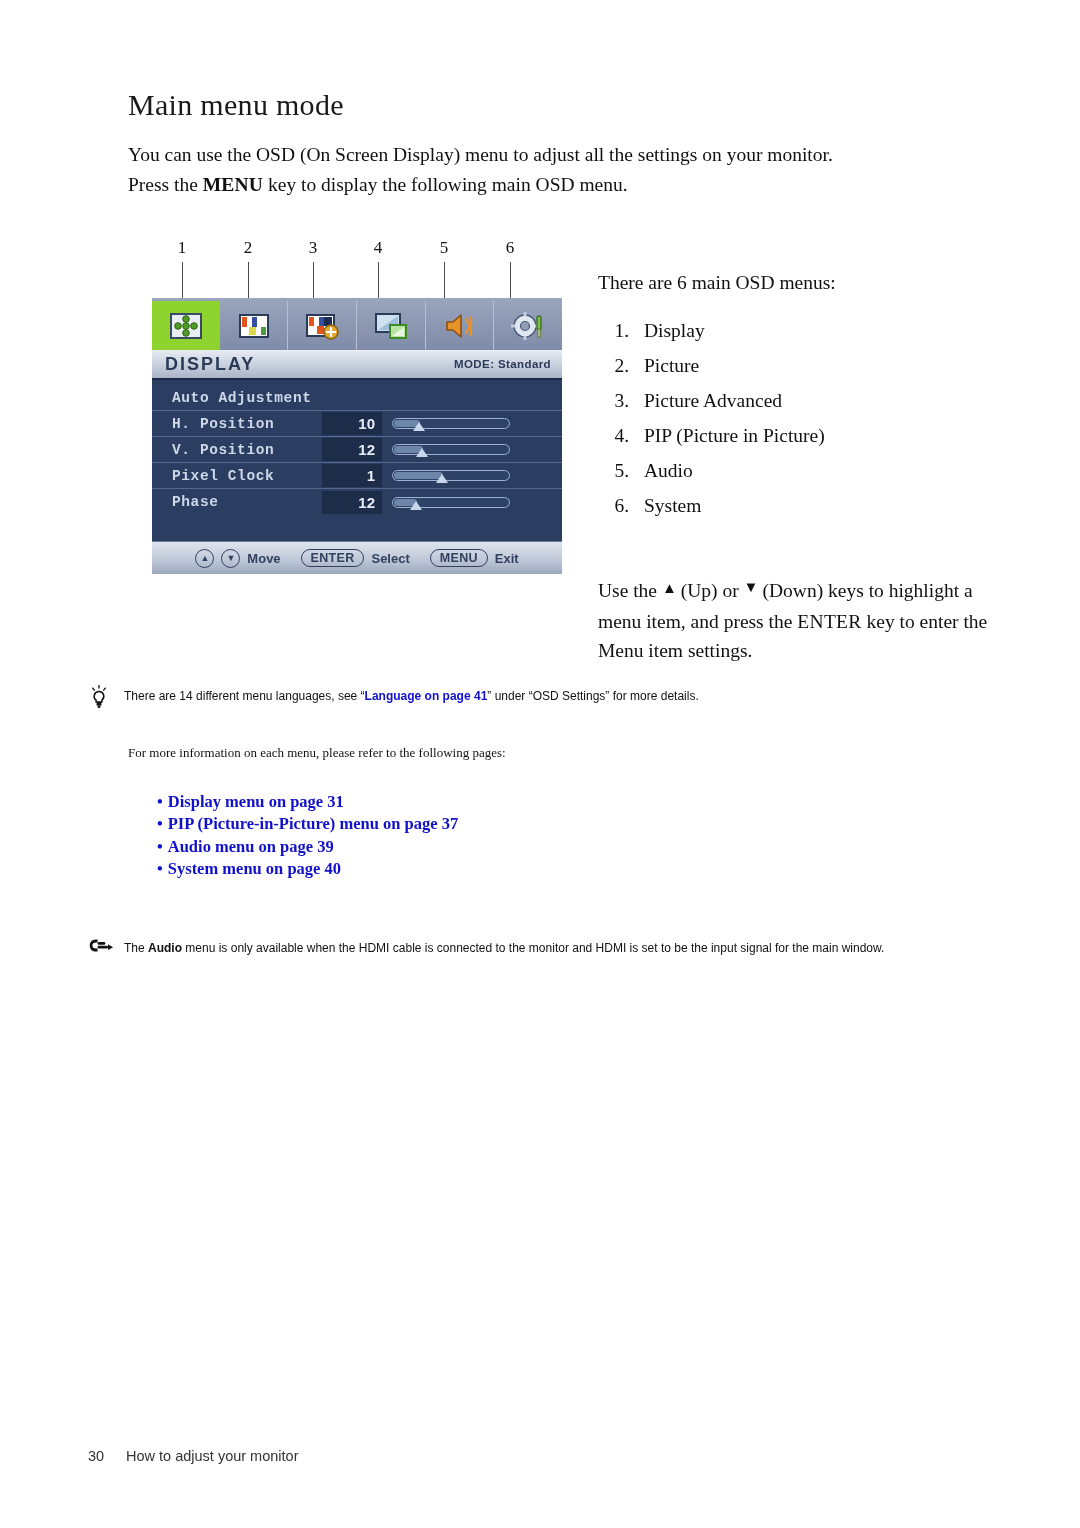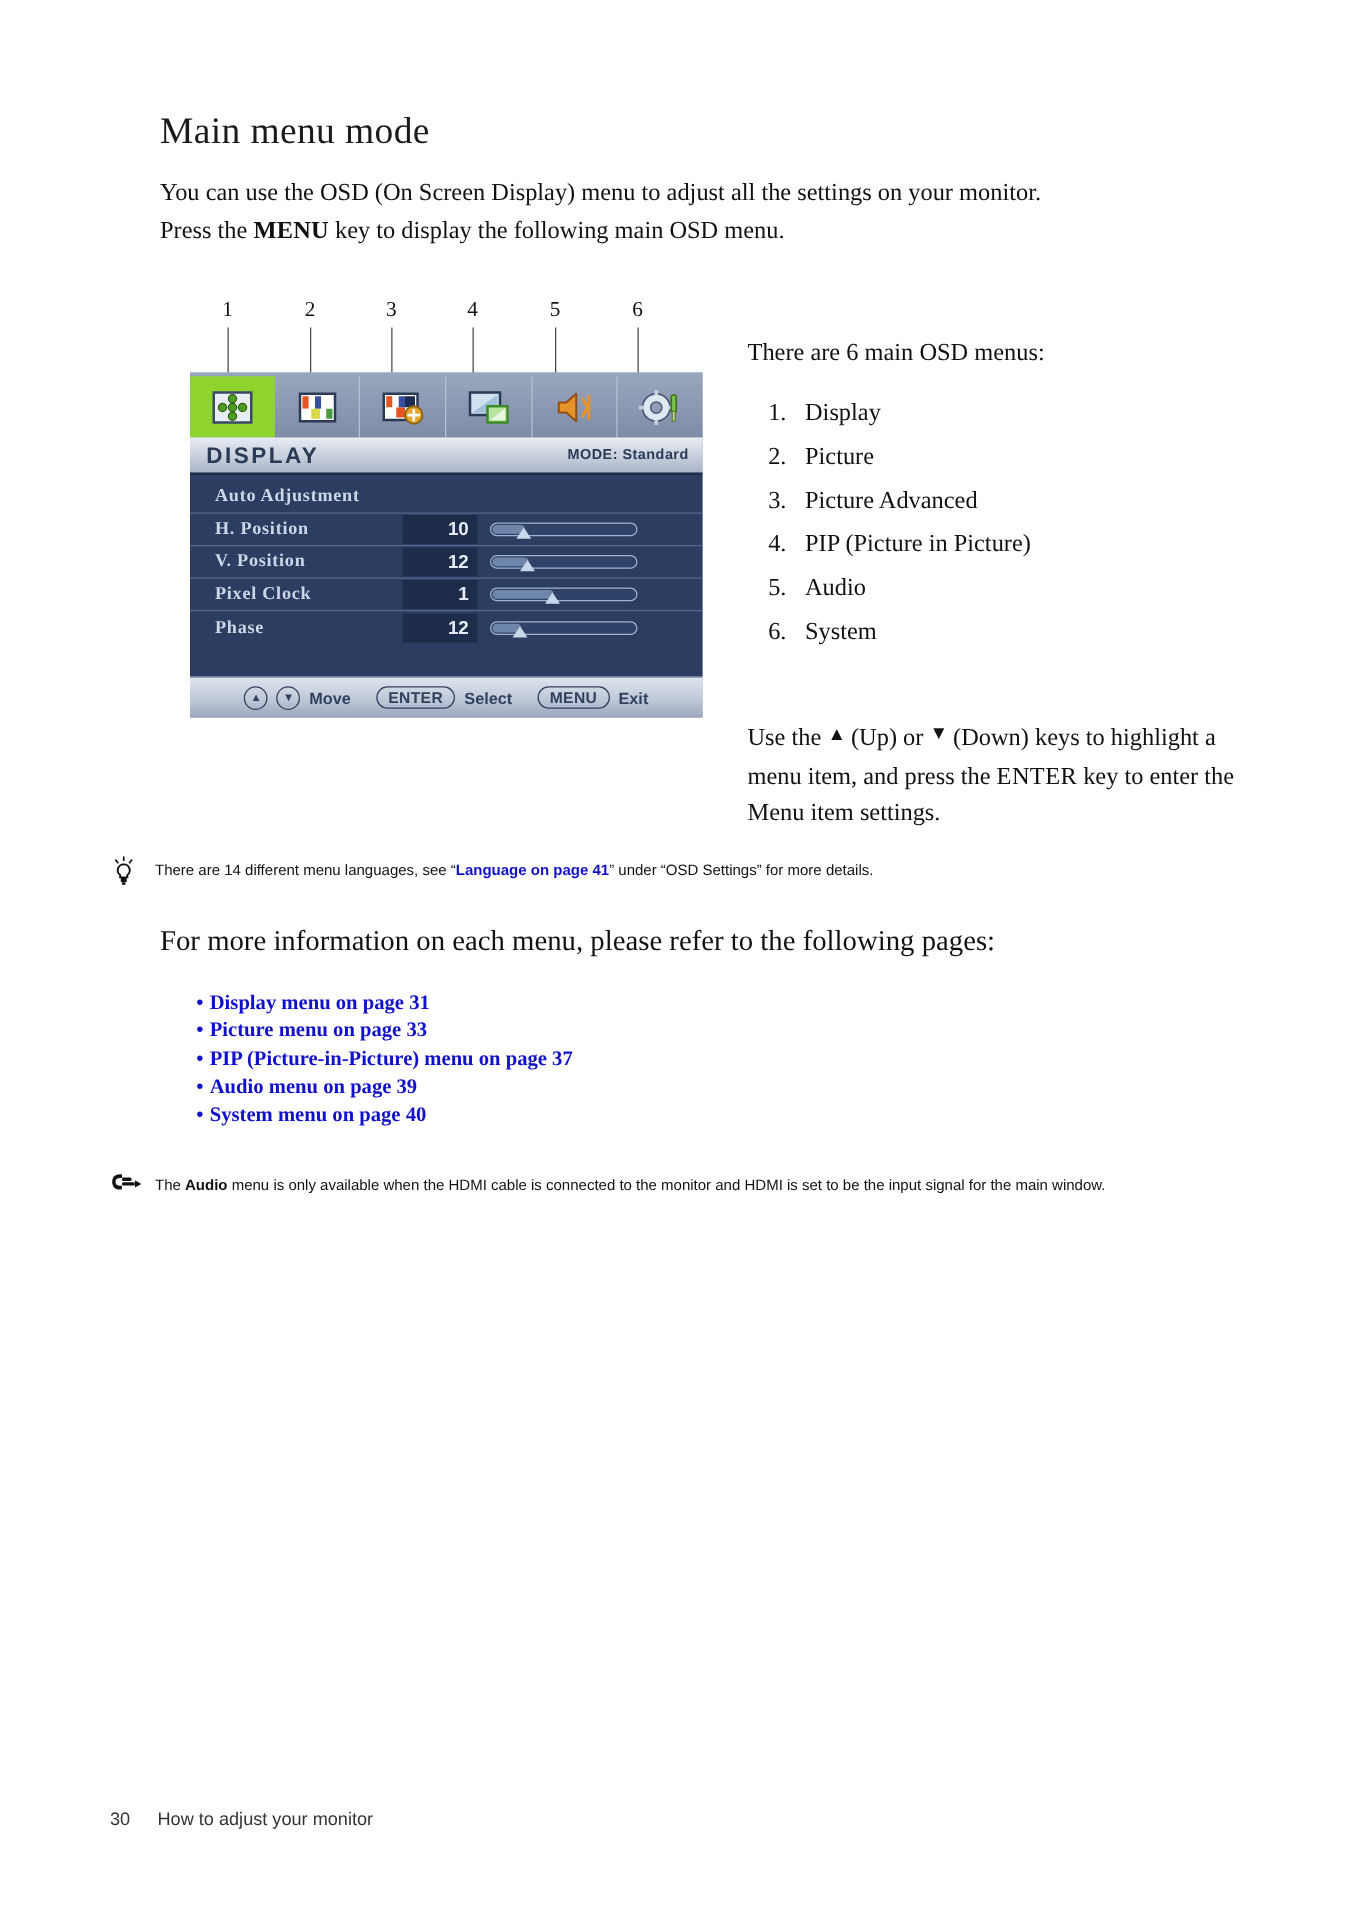--- a/index.html
+++ b/index.html
@@ -116,21 +116,21 @@
 
   .bulb-svg { display:block; }
   .hand-svg { display:block; }
 
   
   .formore {
     position: absolute;
     left: 128px;
     top: 738px;
     font-family: "Liberation Serif", serif;
-    font-size: 23px;
+    font-size: 13px;
     line-height: 30px;
     color: #111;
   }
 
   
   .linklist {
     position: absolute;
     left: 157px;
     top: 791px;
     font-family: "Liberation Sans", sans-serif;
@@ -251,21 +251,21 @@
   .osd-row {
     display: flex;
     align-items: center;
     height: 26px;
     border-bottom: 1px solid #56688d;
     box-sizing: border-box;
     padding-left: 20px;
   }
   .osd-row.first { border-bottom: 1px solid #56688d; }
   .osd-row .lbl {
-    font-family: Liberation Serif, serif;
+    font-family: Liberation Mono, monospace;
     font-size: 14.5px;
     font-weight: 700;
     color: #cdd7e8;
     letter-spacing: .6px;
     width: 150px;
   }
   .osd-row .valbox {
     width: 60px;
     text-align: right;
     padding-right: 7px;
@@ -558,21 +558,20 @@
         <rect x="11.4" y="25.4" width="3.2" height="2.4" fill="#111"></rect>
       </svg>
     </span>
     <span class="txt"><span>There are 14 different menu languages, see “</span><span class="blue">Language on page 41</span><span>” under “OSD Settings” for more details.</span></span>
   </div>
 
   <div class="formore">For more information on each menu, please refer to the following pages:</div>
 
   <div class="linklist">
     <div><span class="dot">•</span><span>Display menu on page 31</span></div>
-    <div><span class="dot">•</span><span>Picture menu on page 33</span></div>
     <div><span class="dot">•</span><span>PIP (Picture-in-Picture) menu on page 37</span></div>
     <div><span class="dot">•</span><span>Audio menu on page 39</span></div>
     <div><span class="dot">•</span><span>System menu on page 40</span></div>
   </div>
 
   <div class="note note2">
     <span class="note-icon">
       <svg class="hand-svg" viewBox="0 0 30 22" width="26" height="19">
         <path d="M9 4 C4 4 2 7.5 2 11 C2 14.5 4 18 9 18 L11 18 L11 14.5 L9.5 14.5 C6.5 14.5 5 13 5 11 C5 9 6.5 7.5 9.5 7.5 L11 7.5 L11 4 Z" fill="#111"></path>
         <rect x="11" y="7" width="9" height="3.1" rx="1.5" fill="#111"></rect>

